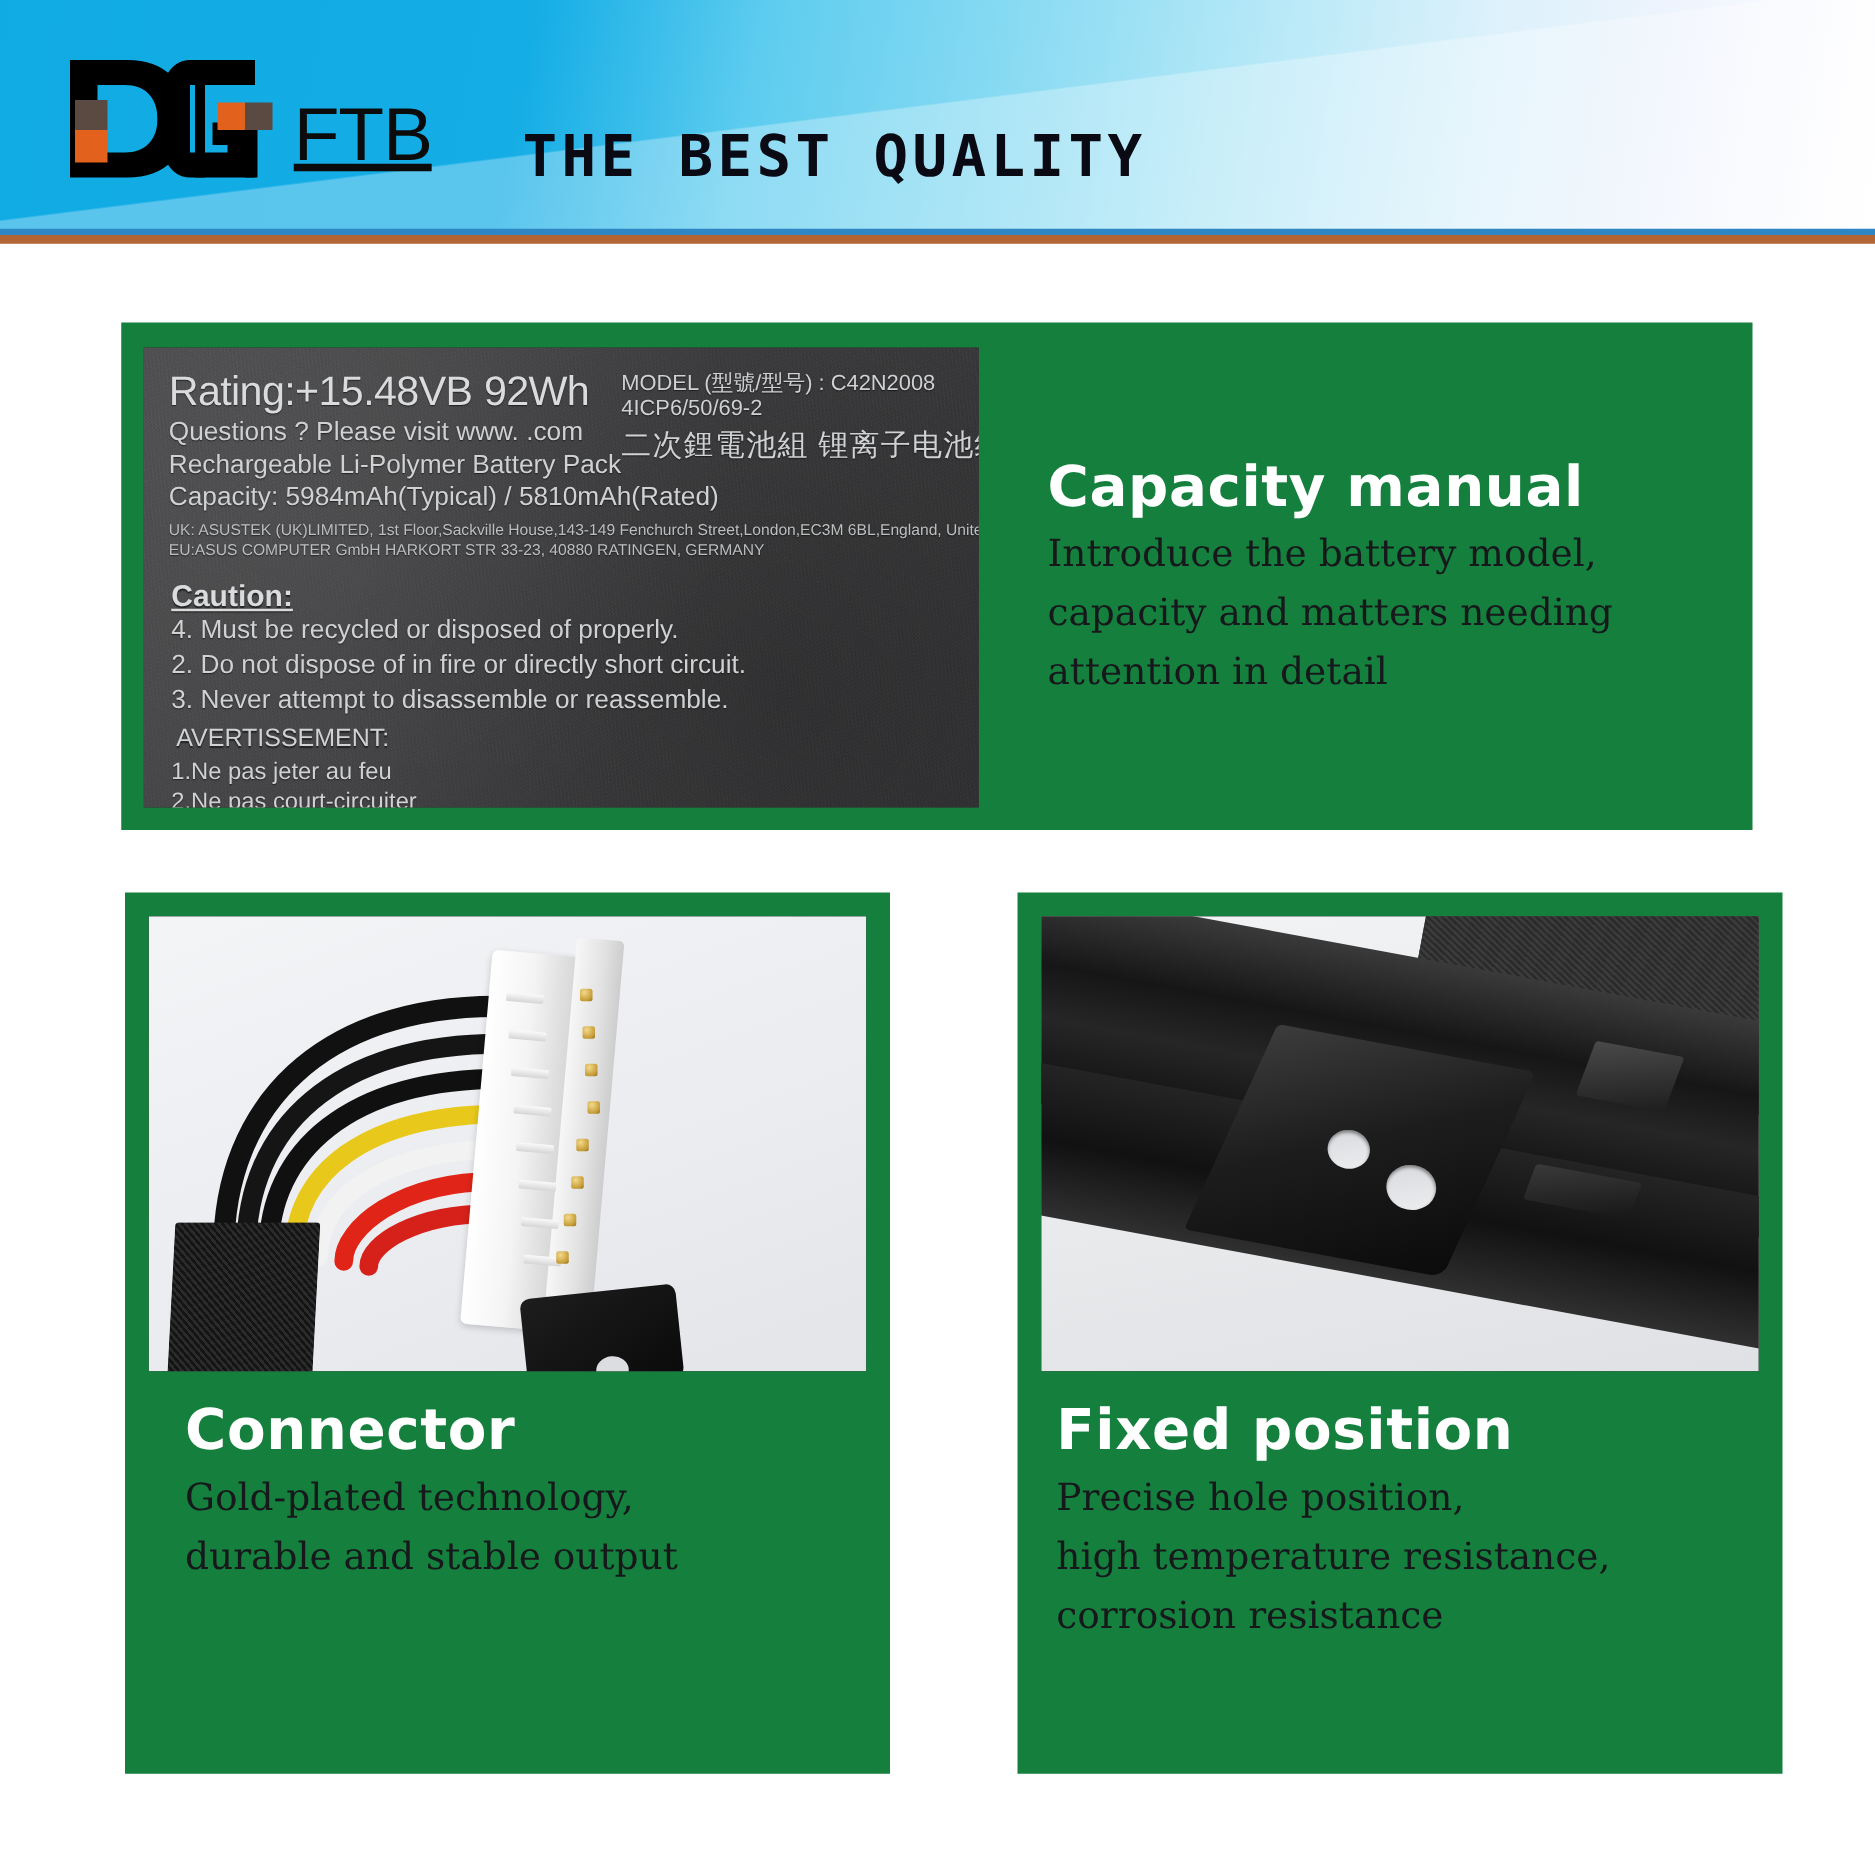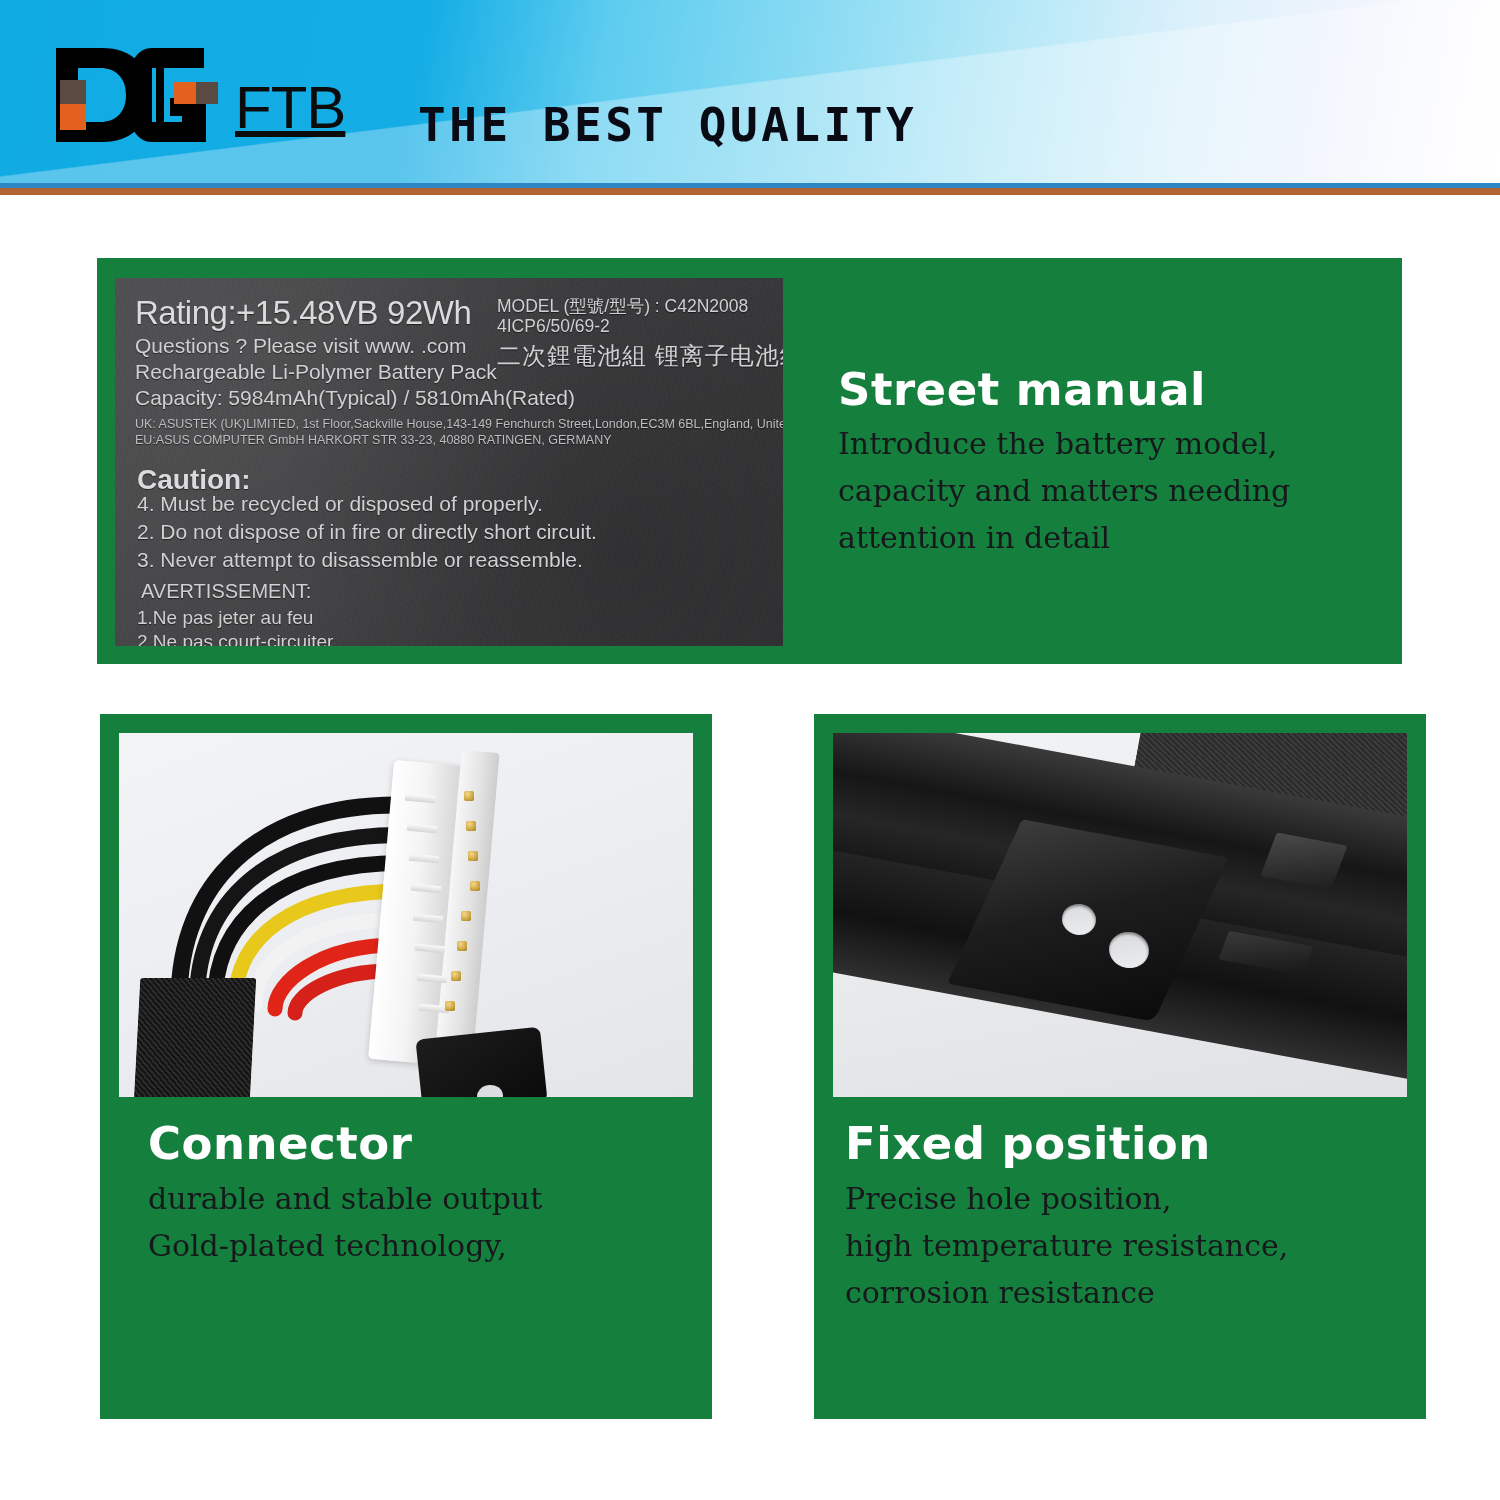--- a/index.html
+++ b/index.html
@@ -131,21 +131,21 @@
   .lbl-q      { left: 20px; top: 56px;  font-size: 21px; }
   .lbl-rech   { left: 20px; top: 82px;  font-size: 21px; }
   .lbl-cap    { left: 20px; top: 108px; font-size: 21px; }
   .lbl-uk     { left: 20px; top: 139px; font-size: 12.5px; color: #bcbfc0; }
   .lbl-eu     { left: 20px; top: 155px; font-size: 12.5px; color: #bcbfc0; }
 
   .lbl-model  { left: 382px; top: 16px; font-size: 17.5px; }
   .lbl-icp    { left: 382px; top: 38px; font-size: 17.5px; }
   .lbl-cn     { left: 382px; top: 62px; font-size: 24px; letter-spacing: 1px; }
 
-  .lbl-caution-h { left: 22px; top: 186px; font-size: 28px; font-weight: bold; color: #d9dbdc;}
+  .lbl-caution-h { left: 22px; top: 186px; font-size: 24px; font-weight: bold; color: #d9dbdc; text-decoration: underline;}
   .lbl-c1     { left: 22px; top: 214px; font-size: 21px; }
   .lbl-c2     { left: 22px; top: 242px; font-size: 21px; }
   .lbl-c3     { left: 22px; top: 270px; font-size: 21px; }
   .lbl-av-h   { left: 26px; top: 302px; font-size: 20px; }
   .lbl-a1     { left: 22px; top: 329px; font-size: 19px; }
   .lbl-a2     { left: 22px; top: 353px; font-size: 19px; }
 
   
   .ptitle {
     position: absolute;
@@ -348,21 +348,21 @@
     <div class="lbl-text lbl-c2">2. Do not dispose of in fire or directly short circuit.</div>
     <div class="lbl-text lbl-c3">3. Never attempt to disassemble or reassemble.</div>
 
     <div class="lbl-text lbl-av-h">AVERTISSEMENT:</div>
     <div class="lbl-text lbl-a1">1.Ne pas jeter au feu</div>
     <div class="lbl-text lbl-a2">2.Ne pas court-circuiter</div>
 
   </div>
 </div>
 
-<div class="ptitle" id="manual-title">Street manual</div>
+<div class="ptitle" id="manual-title">Capacity manual</div>
 <div class="pbody" id="manual-body">
   <div>Introduce the battery model,</div>
   <div>capacity and matters needing</div>
   <div>attention in detail</div>
 </div>
 
 <div class="panel" id="panel-conn">
   <div class="photo" id="photo-conn">
     <div class="conn-bg"></div>
 
@@ -399,22 +399,22 @@
     <div class="pin-gold" style="left:332px; top:238px;"></div>
     <div class="pin-gold" style="left:326px; top:268px;"></div>
 
     <div class="black-tab"></div>
     <div class="black-tab-hole"></div>
   </div>
 </div>
 
 <div class="ptitle" id="conn-title">Connector</div>
 <div class="pbody" id="conn-body">
+  <div>Gold-plated technology,</div>
   <div>durable and stable output</div>
-  <div>Gold-plated technology,</div>
 </div>
 
 <div class="panel" id="panel-fixed">
   <div class="photo" id="photo-fixed">
     <div class="fx-bg"></div>
     <div class="fx-pack"></div>
     <div class="fx-rail"></div>
     <div class="fx-rail2"></div>
     <div class="fx-nub"></div>
     <div class="fx-nub2"></div>

